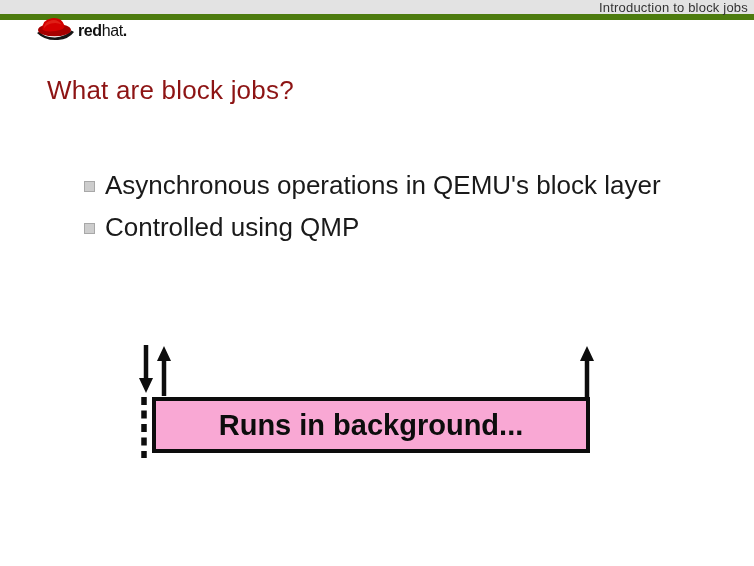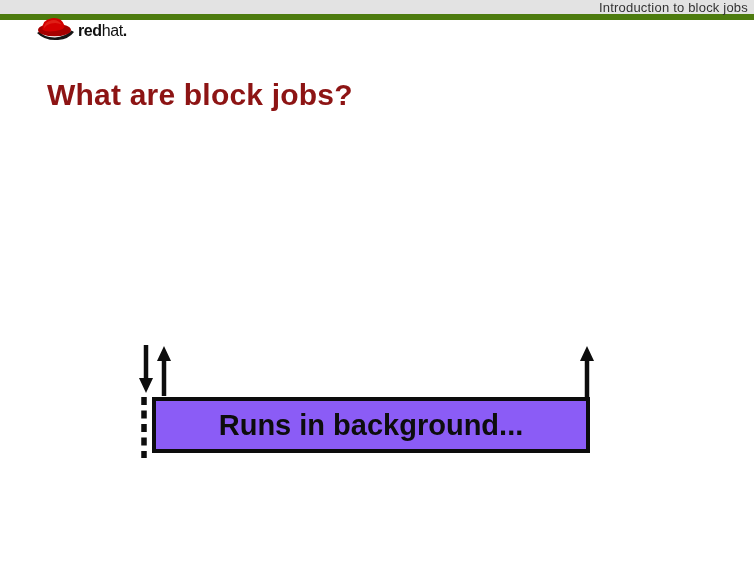--- a/index.html
+++ b/index.html
@@ -20,21 +20,21 @@
   .logo svg{position:absolute;left:0;top:1px;width:40px;height:28px;}
   .wordmark{
     position:absolute;left:43px;top:9px;font-size:16px;color:#101010;
     letter-spacing:-0.4px;white-space:nowrap;
   }
   .wordmark .w-bold{font-weight:700;}
   .wordmark .w-light{font-weight:400;}
   
   .page-title{
     position:absolute;left:47px;top:58px;
-    font-size:30px;font-weight:700;color:#8d1414;letter-spacing:0.2px;
+    font-size:26px;font-weight:400;color:#8d1414;letter-spacing:0.2px;
     white-space:nowrap;
   }
   
   .bullets{position:absolute;left:84px;top:170px;list-style:none;margin:0;padding:0;}
   .bullets li{
     display:flex;align-items:flex-start;height:42px;
     font-size:26px;color:#1a1a1a;white-space:nowrap;
   }
   .bullet-sq{
     width:9px;height:9px;background:#cdcdcd;border:1px solid #a8a8a8;
@@ -43,21 +43,21 @@
   
   .dg-label{
     position:absolute;font-weight:700;color:#0d0d0d;font-size:31px;
     text-align:center;line-height:38px;white-space:nowrap;
   }
   .lbl-invocation{left:40px;top:303px;width:230px;}
   .lbl-completion{left:485px;top:264px;width:204px;}
   .dg-svg{position:absolute;left:0;top:0;width:754px;height:566px;pointer-events:none;}
   .runs-box{
     position:absolute;left:152px;top:397px;width:438px;height:56px;
-    border:4px solid #0c0c0c;box-sizing:border-box;background:#8b5cf6;
+    border:4px solid #0c0c0c;box-sizing:border-box;background:#f9a8d4;
     display:flex;align-items:center;justify-content:center;
   }
   .runs-box .box-text{
     font-size:29px;font-weight:700;color:#0d0d0d;white-space:nowrap;
   }
 </style>
 </head>
 <body>
 
 <div class="slide">
@@ -71,20 +71,30 @@
       <path d="M2 19 Q10 27 23 26 Q34 25 39 18 L36.5 16.5 Q30 23 20 23.4 Q9 23.5 4.5 17.5 Z" fill="#151515"></path>
       <ellipse cx="19.5" cy="16" rx="16.5" ry="6.3" fill="#a60000"></ellipse>
       <path d="M7.5 15.5 Q6.5 6 16.5 4.2 Q26.5 2.8 29.5 11.5 Q30.5 15.5 20.5 17 Q10.5 18.3 7.5 15.5 Z" fill="#d40000"></path>
       <path d="M9 14.5 Q9 8 16.5 6.2 Q23 5 26.5 10.5 Q22 8 16 9.5 Q10.5 11 9 14.5 Z" fill="#e83a2a" opacity="0.55"></path>
     </svg>
     <span class="wordmark"><span class="w-bold">red</span><span class="w-light">hat</span><span class="w-bold">.</span></span>
   </div>
 
   <h1 class="page-title">What are block jobs?</h1>
 
+  <ul class="bullets">
+    <li>
+      <span class="bullet-sq"></span>
+      <span>Asynchronous operations in QEMU's block layer</span>
+    </li>
+    <li>
+      <span class="bullet-sq"></span>
+      <span>Controlled using QMP</span>
+    </li>
+  </ul>
 
   <div class="dg-label lbl-completion">
   </div>
 
   <svg class="dg-svg" viewBox="0 0 754 566" aria-hidden="true">
     <g stroke="#0d0d0d" fill="#0d0d0d">
 
       <line x1="146" y1="345" x2="146" y2="380" stroke-width="4.5"></line>
       <polygon points="139,378 153,378 146,393" stroke="none"></polygon>
 

